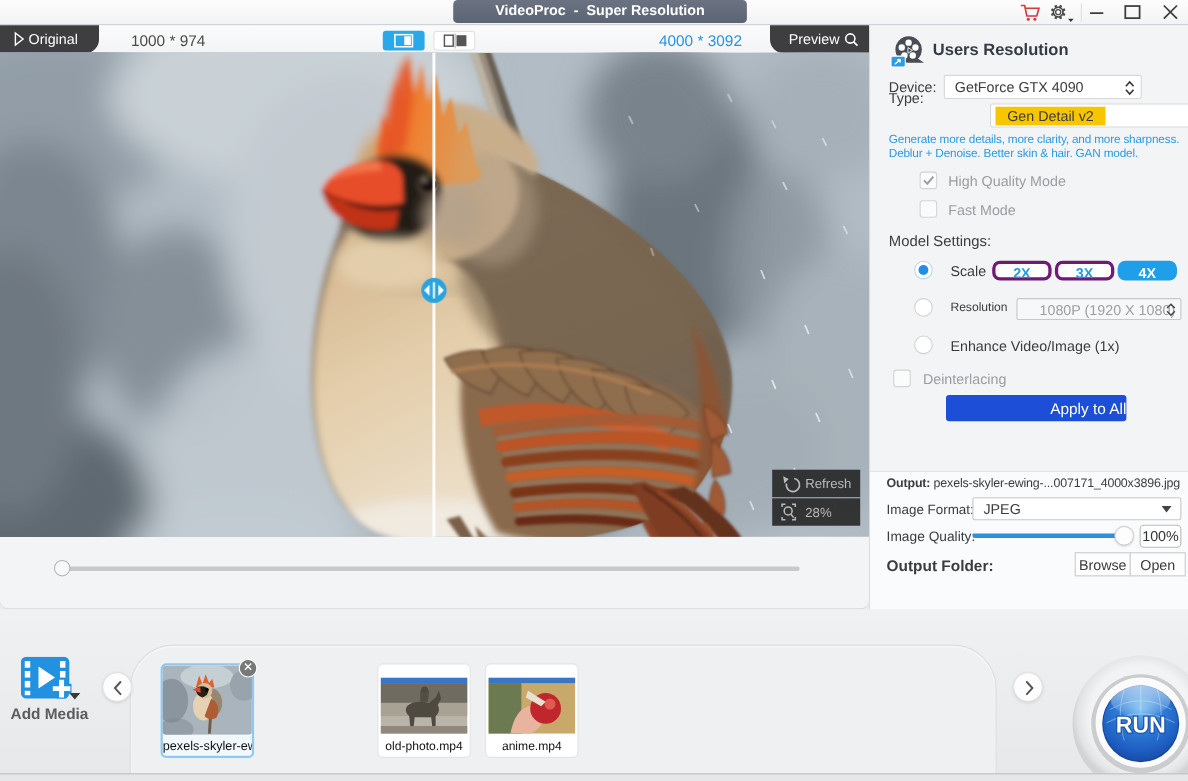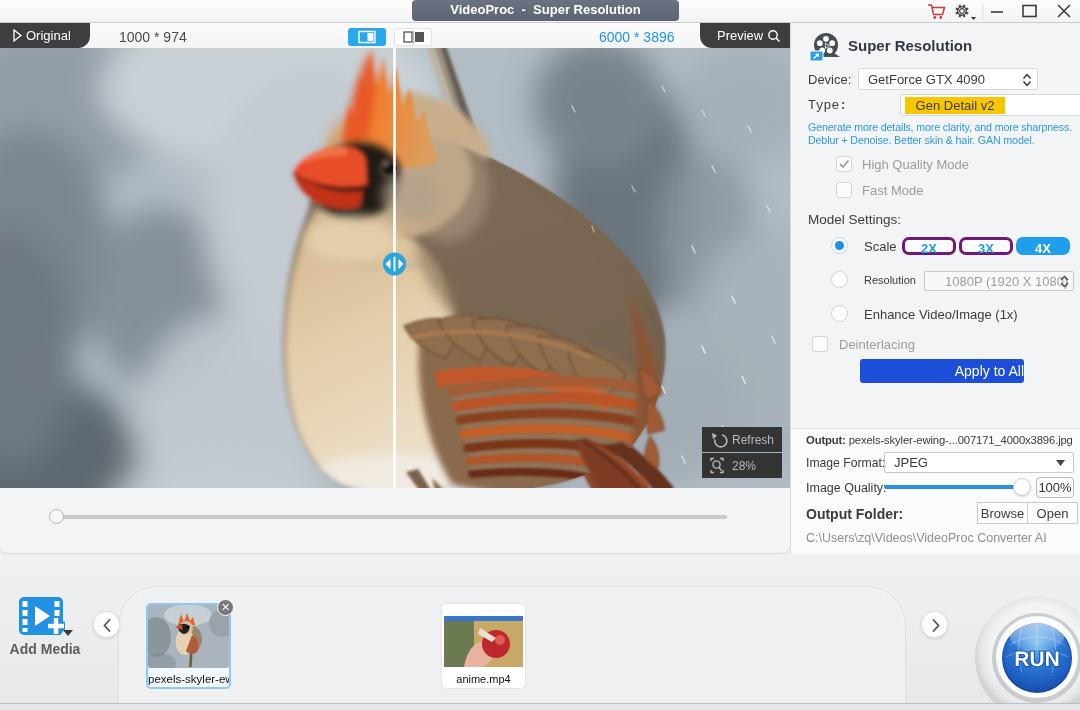--- a/index.html
+++ b/index.html
@@ -114,21 +114,21 @@
   </svg>
 
   <div id="ptool"></div>
   <div id="origtab">
       <svg width="90" height="25" style="position:absolute;left:0;top:0;">
     <path d="M14 7 L21 12.5 L14 18 Z" fill="none" stroke="#fff" stroke-width="1.3"></path>
     <text x="26" y="17" fill="#fff" font-size="13">Original</text>
       </svg>
     </div>
   <div id="dims1">1000 * 974</div>
-  <div id="dims2">6000 * 3896</div>
+  <div id="dims2">4000 * 3092</div>
   <div id="prevtab">
       <svg width="90" height="25" style="position:absolute;left:0;top:0;">
     <text x="17" y="17" fill="#fff" font-size="13">Preview</text>
     <circle cx="73" cy="12" r="4.2" fill="none" stroke="#fff" stroke-width="1.4"></circle>
     <line x1="76" y1="15" x2="79.5" y2="18.5" stroke="#fff" stroke-width="1.6"></line>
       </svg>
     </div>
   <div class="togglebtn" style="left:348px; background:#29a9e9;">
     <svg width="38" height="18">
         <rect x="11" y="3.5" width="16" height="11" fill="none" stroke="#fff" stroke-width="1.4"></rect>
@@ -373,28 +373,28 @@
     <path d="M26 22 a12 12 0 0 1 -8 4 l14 0 z" fill="#474c55"></path>
     <circle cx="18" cy="7.8" r="2.9" fill="#fff"></circle>
       <circle cx="11.8" cy="12.2" r="2.9" fill="#fff"></circle>
     <circle cx="14.2" cy="19.5" r="2.9" fill="#fff"></circle>
       <circle cx="21.8" cy="19.5" r="2.9" fill="#fff"></circle>
     <circle cx="24.2" cy="12.2" r="2.9" fill="#fff"></circle>
     <path d="M17.4 12.2 l4 2.6 l-4 2.6 z" fill="#474c55" stroke="#fff" stroke-width="0.8"></path>
     <rect x="2" y="20" width="13" height="10" rx="1.5" fill="#2e9ce4" stroke="#fff" stroke-width="1"></rect>
     <path d="M5.5 27.5 L10.5 23 M10.5 23 l-3 0.4 M10.5 23 l-0.4 3" stroke="#fff" stroke-width="1.2" fill="none"></path>
   </svg>
-  <div class="abs" style="left:848px; top:37px; font-size:15px; font-weight:bold; color:#333a45;">Super Resolution</div>
+  <div class="abs" style="left:848px; top:37px; font-size:15px; font-weight:bold; color:#333a45;">Users Resolution</div>
 
   <div class="lab" style="left:808px; top:72px;">Device:</div>
   <div class="dd" style="left:858px; top:68px; width:180px; height:22px; line-height:21px;"><span style="margin-left:9px;">GetForce GTX 4090</span>
     <svg width="10" height="14" style="position:absolute; right:5px; top:4px;">
         <path d="M1.5 5.5 L5 1.5 L8.5 5.5 M1.5 8.5 L5 12.5 L8.5 8.5" fill="none" stroke="#333" stroke-width="1.4"></path>
       </svg></div>
-  <div class="lab" style="left:808px; top:98px;font-family:Liberation Mono, monospace;">Type:</div>
+  <div class="lab" style="left:808px; top:82px;">Type:</div>
   <div class="dd" style="left:900px; top:94px; width:216px; height:22px; line-height:21px;">
     <div style="position:absolute; left:4px; top:2px; width:100px; height:17px; background:#f7c600; text-align:center; line-height:17px;">Gen Detail v2</div>
     <svg width="10" height="14" style="position:absolute; right:5px; top:4px;">
         <path d="M1.5 5.5 L5 1.5 L8.5 5.5 M1.5 8.5 L5 12.5 L8.5 8.5" fill="none" stroke="#333" stroke-width="1.4"></path>
       </svg>
     </div>
 
   <div class="abs" style="left:808px; top:121px; width:280px; font-size:10.7px; color:#2b9ae1; line-height:12.5px; white-space:nowrap; letter-spacing:-0.15px;">Generate more details, more clarity, and more sharpness.<br>Deblur + Denoise. Better skin &amp; hair. GAN model.</div>
 
   <div class="chk" style="left:836px; top:156px;"><svg width="14" height="14">
@@ -435,21 +435,20 @@
     <svg width="10" height="8" style="position:absolute; right:7px; top:7px;">
         <path d="M0 0 L9 0 L4.5 6 Z" fill="#444"></path>
       </svg></div>
   <div class="lab" style="left:806px; top:481px; font-size:12.5px;">Image Quality:</div>
   <div class="abs" style="left:884px; top:485px; width:138px; height:4px; background:#2f8fdf; border-radius:2px;"></div>
   <div class="abs" style="left:1013px; top:478px; width:18px; height:18px; border-radius:50%; background:#fdfdfd; border:1px solid #cfd1d3; box-shadow:0 1px 2px rgba(0,0,0,0.15);"></div>
   <div class="abs" style="left:1036px; top:477px; width:38px; height:21px; background:#fff; border:1px solid #b8babc; border-radius:4px; font-size:13px; color:#333; text-align:center; line-height:19px;">100%</div>
   <div class="lab" style="left:806px; top:506px; font-size:14px; font-weight:bold;">Output Folder:</div>
   <div class="abs" style="left:977px; top:502px; width:51px; height:22px; background:#fdfdfe; border:1px solid #c9cbcd; font-size:13px; color:#3c3c3e; text-align:center; line-height:21px;">Browse</div>
   <div class="abs" style="left:1027px; top:502px; width:51px; margin-left:0; height:22px; background:#fdfdfe; border:1px solid #c9cbcd; font-size:13px; color:#3c3c3e; text-align:center; line-height:21px;">Open</div>
-  <div class="abs" style="left:806px; top:531px; font-size:12.5px; color:#8d9093;">C:\Users\zq\Videos\VideoProc Converter AI</div>
 
   <div id="bottombar"></div>
   <div id="tray"></div>
 
   <svg class="abs" style="left:19px; top:597px;" width="62" height="42" viewBox="0 0 62 42">
     <rect x="0" y="0" width="44" height="38" rx="5" fill="#2191e0"></rect>
     <g fill="#fff">
       <rect x="3.5" y="4" width="5" height="6"></rect>
         <rect x="3.5" y="13" width="5" height="6"></rect>
         <rect x="3.5" y="22" width="5" height="6"></rect>
@@ -492,20 +491,33 @@
       <circle cx="38" cy="23" r="7" fill="#d6c0a0"></circle>
       <path d="M30 21 C33 18 38 18 41 21 C42 25 40 28 36 29 C32 28 30 25 30 21 Z" fill="#26201a"></path>
       <path d="M27 22 L34 19.5 L34.5 25 Z" fill="#e0482a"></path>
       <circle cx="40" cy="22" r="1.8" fill="#100c08"></circle>
     </svg>
     <div class="cardlab" style="font-size:11.5px; bottom:2px;">pexels-skyler-ew</div>
     <div class="abs" style="left:69px; top:-6px; width:17px; height:17px; border-radius:50%; background:#787878; border:1.5px solid #fff; color:#fff; font-size:11px; text-align:center; line-height:15px;">✕</div>
   </div>
 
 
+  <div class="card" style="left:343px;">
+    <svg width="79" height="51" style="position:absolute; left:2px; top:12px;" viewBox="0 0 79 51">
+      <rect width="79" height="51" fill="#b9b3a8"></rect>
+      <rect width="79" height="5" fill="#3a76c8"></rect>
+      <rect x="0" y="5" width="79" height="18" fill="#6f6b60"></rect>
+      <rect x="0" y="23" width="79" height="12" fill="#a8a295"></rect>
+      <path d="M24 26 C28 22 36 21 44 23 L50 18 L53 12 L55 19 L52 25 C54 29 53 33 50 35 L50 45 L47 45 L46 36 L31 36 L30 45 L27 45 L26 35 C23 32 22 29 24 26 Z" fill="#4e4a42"></path>
+      <path d="M36 13 a4 5 0 0 1 8 1 l-1 8 l-7 0 z" fill="#544e44"></path>
+      <circle cx="40" cy="11" r="3" fill="#4e4a42"></circle>
+      <rect x="0" y="44" width="79" height="7" fill="#8f897c"></rect>
+    </svg>
+    <div class="cardlab">old-photo.mp4</div>
+  </div>
 
   <div class="card" style="left:441px;">
     <svg width="79" height="51" style="position:absolute; left:2px; top:12px;" viewBox="0 0 79 51">
       <rect width="79" height="51" fill="#c8a96a"></rect>
       <rect width="79" height="5" fill="#3a76c8"></rect>
       <rect x="0" y="5" width="30" height="46" fill="#6c7a52"></rect>
       <path d="M20 51 Q24 30 36 26 Q48 24 50 34 Q50 46 38 51 Z" fill="#e8b4a0"></path>
       <circle cx="52" cy="28" r="14" fill="#c0272d"></circle>
       <circle cx="56" cy="24" r="5" fill="#e05a50"></circle>
       <path d="M36 12 L52 22 l-4 4 L34 18 Z" fill="#e8e0d0"></path>

